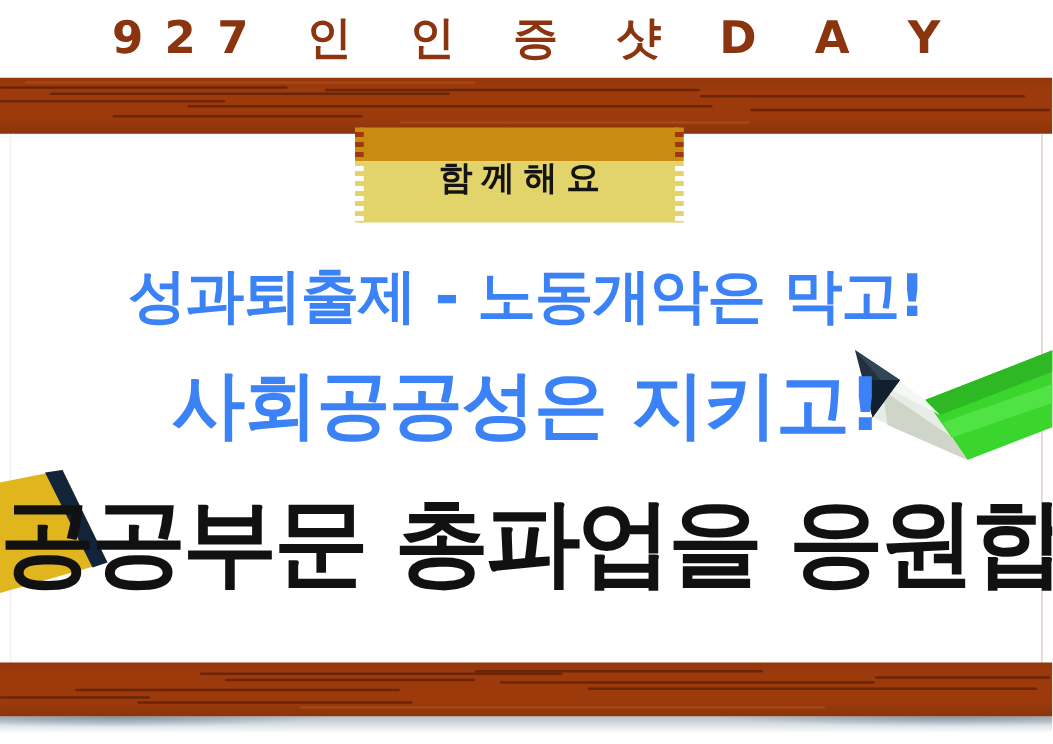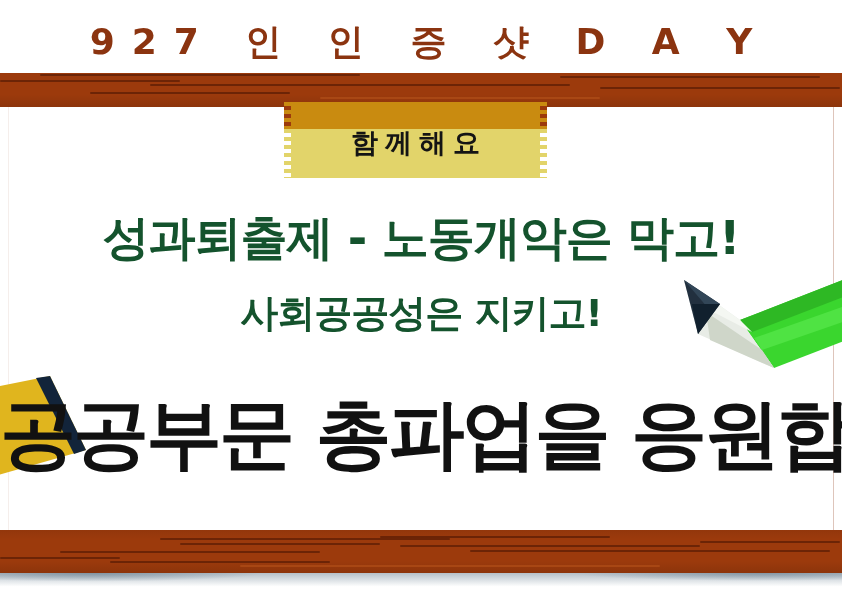--- a/index.html
+++ b/index.html
@@ -20,21 +20,20 @@
   
   .header-band {
     position:absolute;
     left:0; top:0;
     width:842px; height:62px;
     background:#ffffff;
     display:flex;
     align-items:center;
     justify-content:center;
     z-index:6;
-    margin-top:11px;
   }
   .header-title {
     font-size:36px;
     font-weight:700;
     color:#8B3410;
     letter-spacing:17px;
     text-indent:17px;
     white-space:nowrap;
     line-height:1;
   }
@@ -152,28 +151,28 @@
     line-height:1;
     position:relative;
     z-index:4;
   }
 
   
   .line-red-1, .line-red-2 {
     position:absolute;
     width:842px;
     text-align:center;
-    color:#14532d;
+    color:#3b82f6;
     font-weight:700;
     line-height:1;
     z-index:7;
     white-space:nowrap;
   }
   .line-red-1 { top:214px; font-size:47px; letter-spacing:-1px; }
-  .line-red-2 { top:294px; font-size:38px; letter-spacing:-1px;text-align:center; }
+  .line-red-2 { top:294px; font-size:59px; letter-spacing:-1px;text-align:center; }
 
   .line-black {
     position:absolute;
     top:396px;
     width:842px;
     text-align:center;
     color:#111111;
     font-weight:700;
     font-size:76px;
     letter-spacing:-3px;

